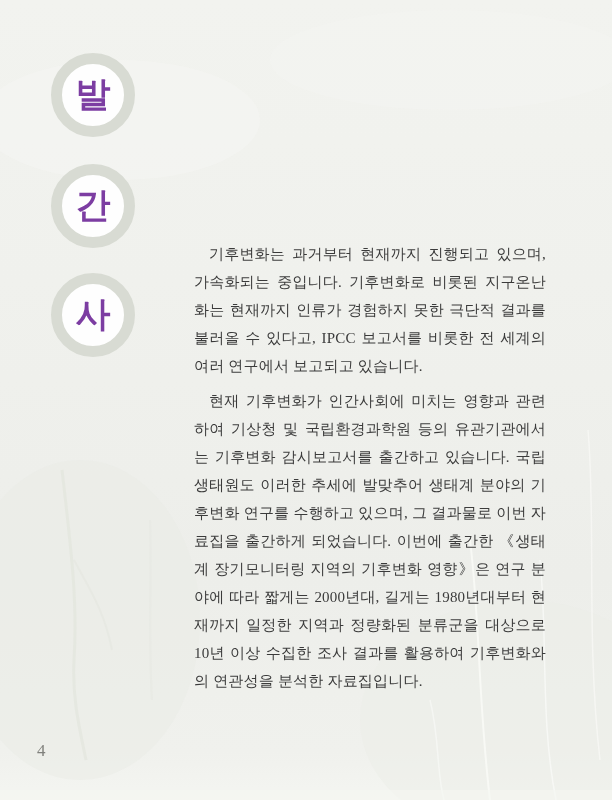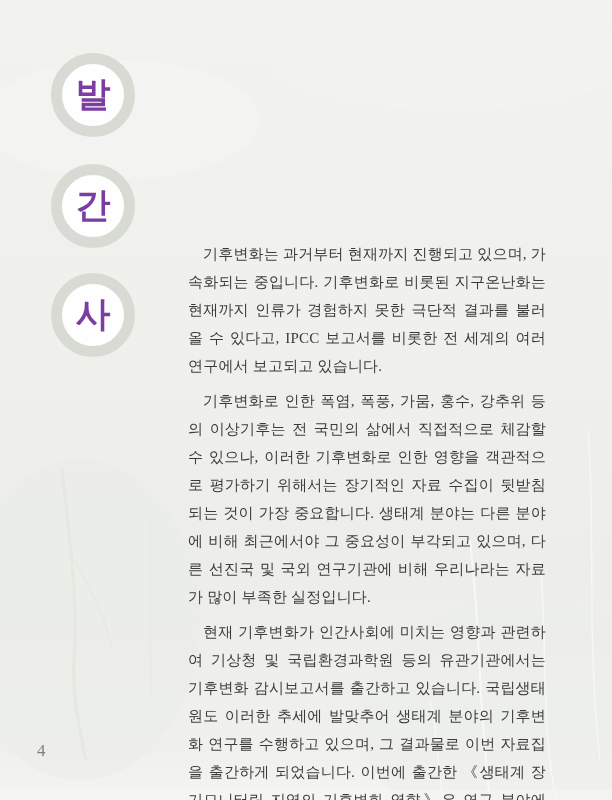--- a/index.html
+++ b/index.html
@@ -54,21 +54,21 @@
     left: 178px;
     top: 240px;
     width: 368px;
     color: #3b3b3b;
     font-size: 15px;
     line-height: 28px;
     text-align: justify;
     letter-spacing: 0.2px;
   }
   .content p {
-    margin: 0 0 7px 10px;
+    margin: 0 0 7px 16px;
     text-indent: 1em;
   }
 
   .page-number {
     position: absolute;
     left: 37px;
     top: 741px;
     font-size: 17px;
     color: #80817d;
   }
@@ -104,19 +104,18 @@
   </div>
   <div class="circle circle-2">
     <span class="char">간</span>
   </div>
   <div class="circle circle-3">
     <span class="char">사</span>
   </div>
 
   <div class="content">
     <p>기후변화는 과거부터 현재까지 진행되고 있으며, 가속화되는 중입니다. 기후변화로 비롯된 지구온난화는 현재까지 인류가 경험하지 못한 극단적 결과를 불러올 수 있다고, IPCC 보고서를 비롯한 전 세계의 여러 연구에서 보고되고 있습니다.</p>
-    <p>기후변화로 인한 폭염, 폭풍, 가뭄, 홍수, 강추위 등의 이상기후는 전 국민의 삶에서 직접적으로 체감할 수 있으나, 이러한 기후변화로 인한 영향을 객관적으로 평가하기 위해서는 장기적인 자료 수집이 뒷받침되는 것이 가장 중요합니다. 생태계 분야는 다른 분야에 비해 최근에서야 그 중요성이 부각되고 있으며, 다른 선진국 및 국외 연구기관에 비해 우리나라는 자료가 많이 부족한 실정입니다.</p>
     <p>현재 기후변화가 인간사회에 미치는 영향과 관련하여 기상청 및 국립환경과학원 등의 유관기관에서는 기후변화 감시보고서를 출간하고 있습니다. 국립생태원도 이러한 추세에 발맞추어 생태계 분야의 기후변화 연구를 수행하고 있으며, 그 결과물로 이번 자료집을 출간하게 되었습니다. 이번에 출간한 《생태계 장기모니터링 지역의 기후변화 영향》은 연구 분야에 따라 짧게는 2000년대, 길게는 1980년대부터 현재까지 일정한 지역과 정량화된 분류군을 대상으로 10년 이상 수집한 조사 결과를 활용하여 기후변화와의 연관성을 분석한 자료집입니다.</p>
   </div>
 
   <div class="page-number">4</div>
 
 </div>
 
 </body></html>

